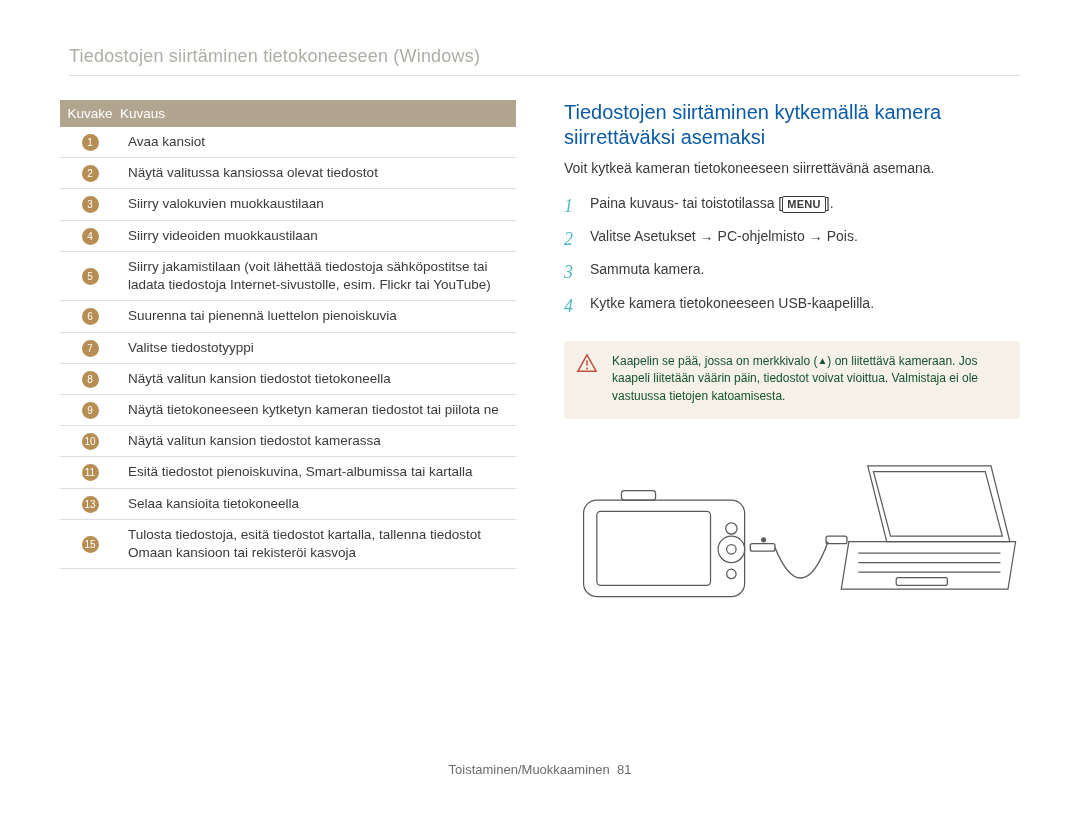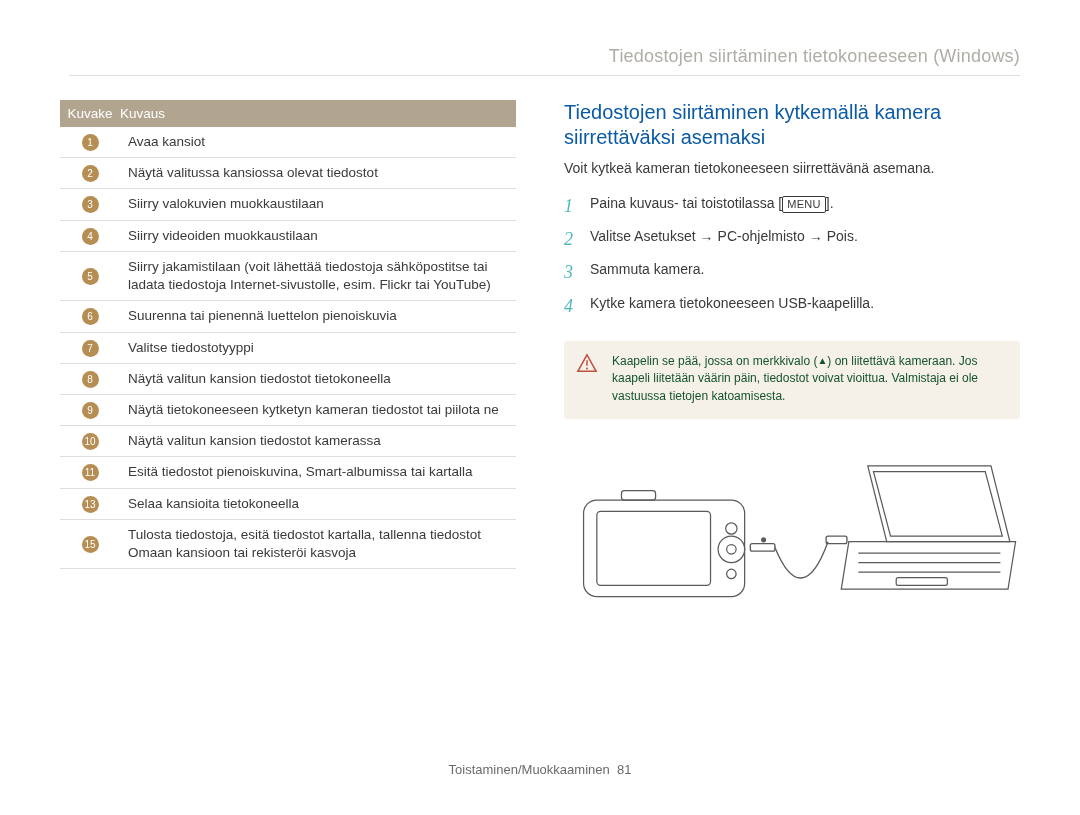--- a/index.html
+++ b/index.html
@@ -25,21 +25,20 @@
   position:relative;
 }
 #page-title{
   font-size:18px;
   font-weight:300;
   color:#b0ada6;
   letter-spacing:.2px;
   border-bottom:1px solid var(--rule);
   padding-bottom:8px;
   margin:0 0 24px 9px;
-  text-align:right;
 }
 .columns{display:flex;gap:48px;}
 .col-left{flex:1;}
 .col-right{flex:1;}
 
 table{width:100%;border-collapse:collapse;font-size:13.5px;}
 thead th{
   background:var(--table-head-bg);
   color:var(--table-head-fg);
   font-weight:400;
@@ -78,21 +77,21 @@
 .step-num{
   font-family:Georgia,serif;
   font-style:italic;
   font-size:18px;
   color:var(--step-aqua);
   width:16px;
   flex-shrink:0;
 }
 .menu-box{
   display:inline-block;border:1px solid #3a3a3a;border-radius:2px;
-  padding:0 4px;font-size:11px;font-weight:400;letter-spacing:.3px;
+  padding:0 4px;font-size:11px;font-weight:700;letter-spacing:.3px;
 }
 .arrow{padding:0 4px;}
 .note-box{
   background:#f5f1e8;
   border-radius:3px;
   padding:12px 14px 14px 48px;
   position:relative;
   font-size:12px;
   line-height:1.45;
   color:#14532d;

